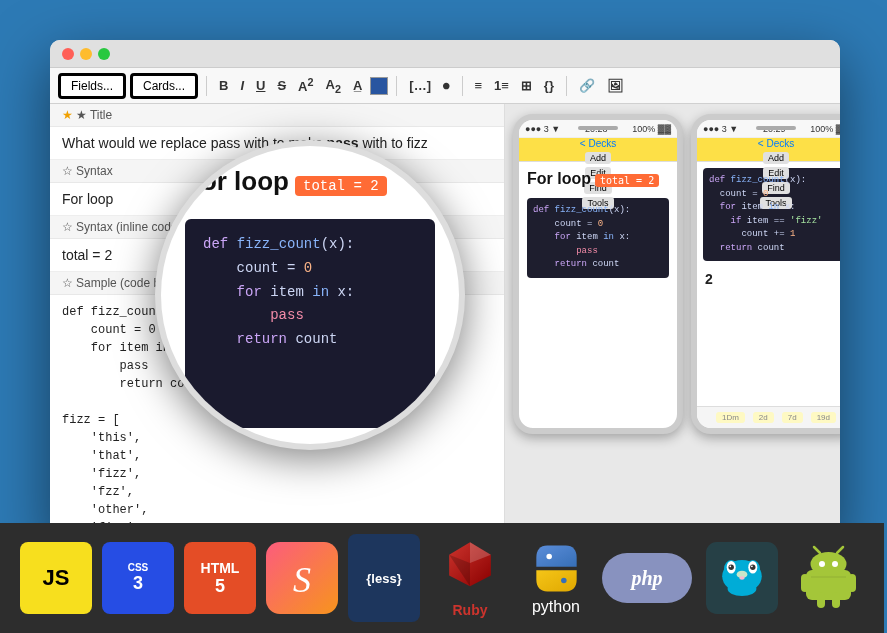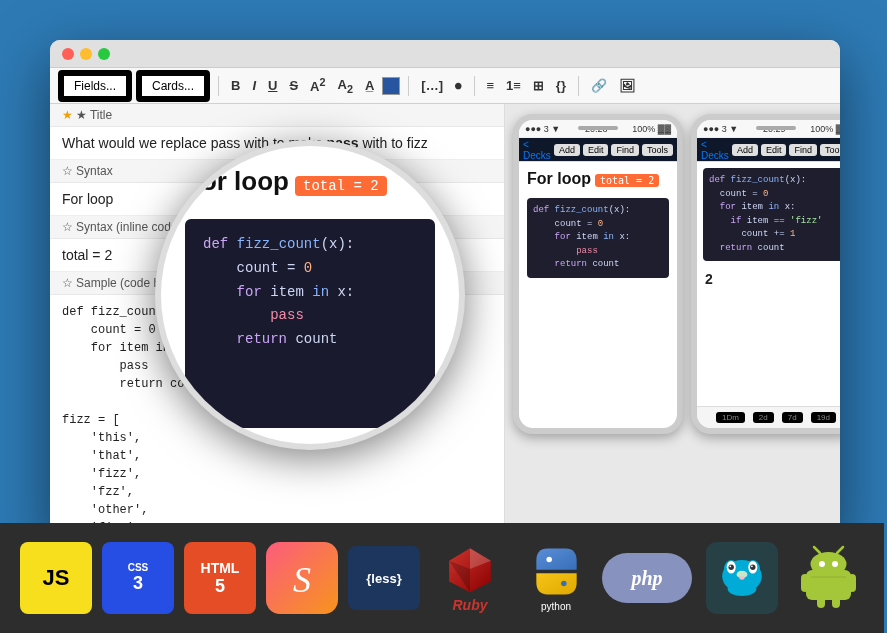--- a/index.html
+++ b/index.html
@@ -55,21 +55,21 @@
       display: flex;
       align-items: center;
       padding: 0 8px;
       gap: 4px;
       flex-wrap: nowrap;
       overflow: hidden;
     }
     .toolbar-btn {
       padding: 3px 10px;
       background: #fff;
-      border: 6px solid #000000;
+      border: 3px solid #000000;
       border-radius: 4px;
       font-size: 12px;
       cursor: pointer;
     }
     .toolbar-sep {
       width: 1px;
       height: 20px;
       background: #ccc;
       margin: 0 4px;
     }
@@ -170,26 +170,27 @@
       align-items: center;
       justify-content: space-between;
       padding: 0 6px;
       font-size: 9px;
       color: #333;
       border-bottom: 1px solid #eee;
     }
 
     .phone-nav {
       height: 24px;
-      background: #0f172a;
+      background: #fde047;
       display: flex;
       align-items: center;
       padding: 0 4px;
       gap: 3px;
       border-bottom: 1px solid #ddd;
+      flex-direction: column;
     }
     .phone-nav-back {
       color: #007aff;
       font-size: 10px;
     }
     .phone-nav-btn {
       background: #e0e0e0;
       border: none;
       border-radius: 3px;
       font-size: 9px;
@@ -255,21 +256,21 @@
       border-top: 1px solid #ddd;
       display: flex;
       align-items: center;
       justify-content: center;
       font-size: 9px;
       color: #888;
       gap: 8px;
     }
     .phone-footer-btn {
       padding: 1px 6px;
-      background: #000000;
+      background: #fef9c3;
       border-radius: 3px;
       font-size: 8px;
     }
 
     
     .magnify-circle {
       position: absolute;
       width: 310px;
       height: 310px;
       border-radius: 50%;
@@ -352,39 +353,38 @@
       display: flex;
       align-items: center;
       justify-content: center;
       font-family: 'Georgia', serif;
       font-size: 30px;
       color: #f05138;
       font-style: italic;
     }
     .lang-less {
       width: 72px;
-      height: 64px;
+      height: 88px;
       background: #1d365d;
       border-radius: 8px;
       display: flex;
       align-items: center;
       justify-content: center;
       color: #fff;
       font-size: 16px;
       font-weight: bold;
     }
     .lang-ruby {
       width: 80px;
       height: 80px;
       display: flex;
       flex-direction: column;
       align-items: center;
-      justify-content: center;
+      justify-content: space-between;
       gap: 3px;
-      font-style: italic;
     }
     .ruby-gem {
       width: 50px;
       height: 50px;
     }
     .lang-ruby-label {
       color: #cc342d;
       font-size: 14px;
       font-weight: bold;
     }
@@ -392,21 +392,21 @@
       width: 72px;
       height: 80px;
       display: flex;
       flex-direction: column;
       align-items: center;
       justify-content: center;
       gap: 2px;
     }
     .lang-python-label {
       color: #fff;
-      font-size: 10px;
+      font-size: 16px;
     }
     .lang-php {
       width: 90px;
       height: 50px;
       background: #8892bf;
       border-radius: 25px;
       display: flex;
       align-items: center;
       justify-content: center;
       color: #fff;

